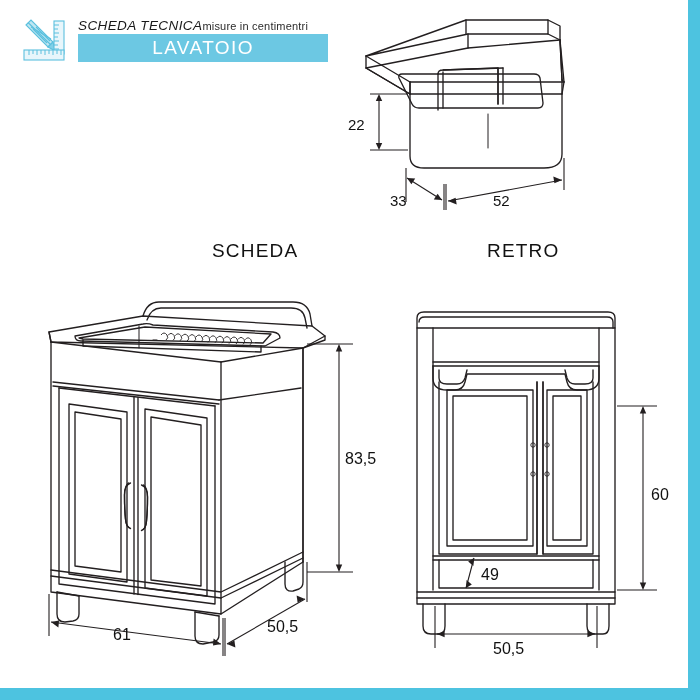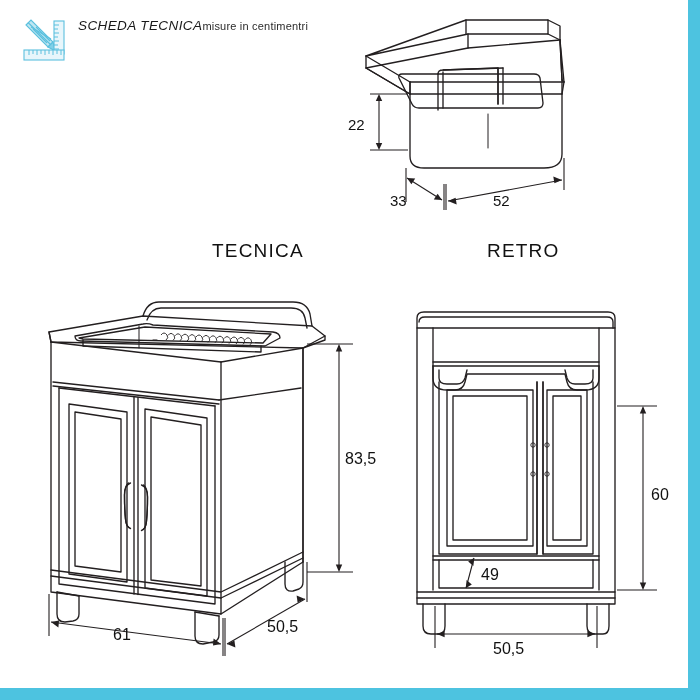--- a/index.html
+++ b/index.html
@@ -90,23 +90,26 @@
         <line x1="32" y1="32" x2="32" y2="37"></line>
         <line x1="36" y1="32" x2="36" y2="36"></line>
         <line x1="40" y1="32" x2="40" y2="37"></line>
       </g>
     </svg>
 
     <div class="title-line">
       <span class="t-main">SCHEDA TECNICA</span><span class="t-sub">misure in centimentri</span>
     </div>
 
+    <div class="banner">
+      <span>LAVATOIO</span>
+    </div>
   </div>
 
-  <div class="viewlabel" id="label-fronte">TECNICA</div>
+  <div class="viewlabel" id="label-fronte">SCHEDA</div>
   <div class="viewlabel" id="label-retro">RETRO</div>
 
   <div class="dwg" id="top-view">
     <svg width="260" height="210" viewBox="0 0 260 210">
 
       <path class="ln" d="M18 48 L118 12 L200 12 L200 26 L120 26 Z"></path>
       <path class="ln" d="M118 12 L118 26"></path>
       <path class="ln" d="M200 12 L212 18 L212 32 L200 26"></path>
       <path class="ln" d="M120 26 L120 40 L212 32"></path>
       <path class="ln" d="M18 48 L18 60 L120 40"></path>

